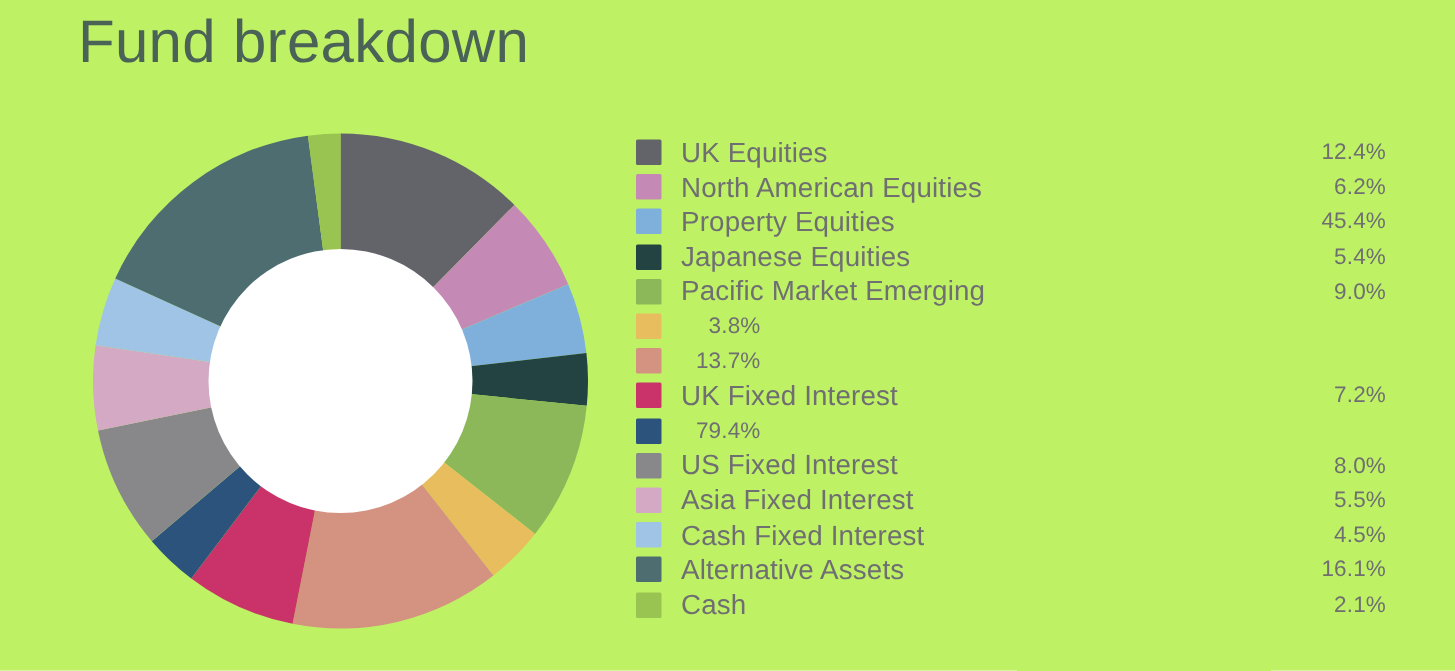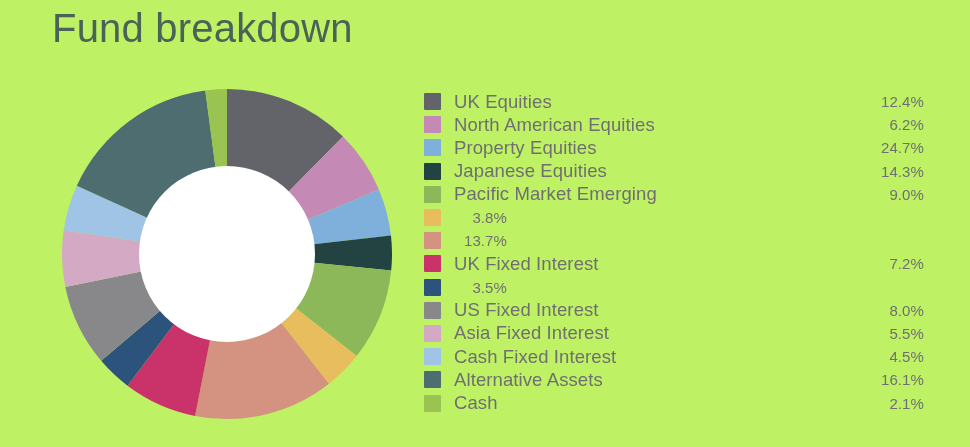--- a/index.html
+++ b/index.html
@@ -116,26 +116,26 @@
         <span class="legend-value">12.4%</span>
       </div>
       <div class="legend-row">
         <span class="legend-swatch" style="background: rgb(196, 137, 180);"></span>
         <span class="legend-label">North American Equities</span>
         <span class="legend-value">6.2%</span>
       </div>
       <div class="legend-row">
         <span class="legend-swatch" style="background: rgb(127, 176, 220);"></span>
         <span class="legend-label">Property Equities</span>
-        <span class="legend-value">24.7%</span>
+        <span class="legend-value">45.4%</span>
       </div>
       <div class="legend-row">
         <span class="legend-swatch" style="background: rgb(35, 67, 66);"></span>
         <span class="legend-label">Japanese Equities</span>
-        <span class="legend-value">14.3%</span>
+        <span class="legend-value">5.4%</span>
       </div>
       <div class="legend-row">
         <span class="legend-swatch" style="background: rgb(140, 184, 90);"></span>
         <span class="legend-label">Pacific Market Emerging</span>
         <span class="legend-value">9.0%</span>
       </div>
       <div class="legend-row">
         <span class="legend-swatch" style="background: rgb(232, 189, 94);"></span>
         <span class="legend-value">3.8%</span>
       </div>
@@ -143,21 +143,21 @@
         <span class="legend-swatch" style="background: rgb(212, 146, 129);"></span>
         <span class="legend-value">13.7%</span>
       </div>
       <div class="legend-row">
         <span class="legend-swatch" style="background: rgb(201, 51, 106);"></span>
         <span class="legend-label">UK Fixed Interest</span>
         <span class="legend-value">7.2%</span>
       </div>
       <div class="legend-row">
         <span class="legend-swatch" style="background: rgb(44, 83, 124);"></span>
-        <span class="legend-value">3.5%</span>
+        <span class="legend-value">79.4%</span>
       </div>
       <div class="legend-row">
         <span class="legend-swatch" style="background: rgb(136, 136, 138);"></span>
         <span class="legend-label">US Fixed Interest</span>
         <span class="legend-value">8.0%</span>
       </div>
       <div class="legend-row">
         <span class="legend-swatch" style="background: rgb(211, 169, 196);"></span>
         <span class="legend-label">Asia Fixed Interest</span>
         <span class="legend-value">5.5%</span>

